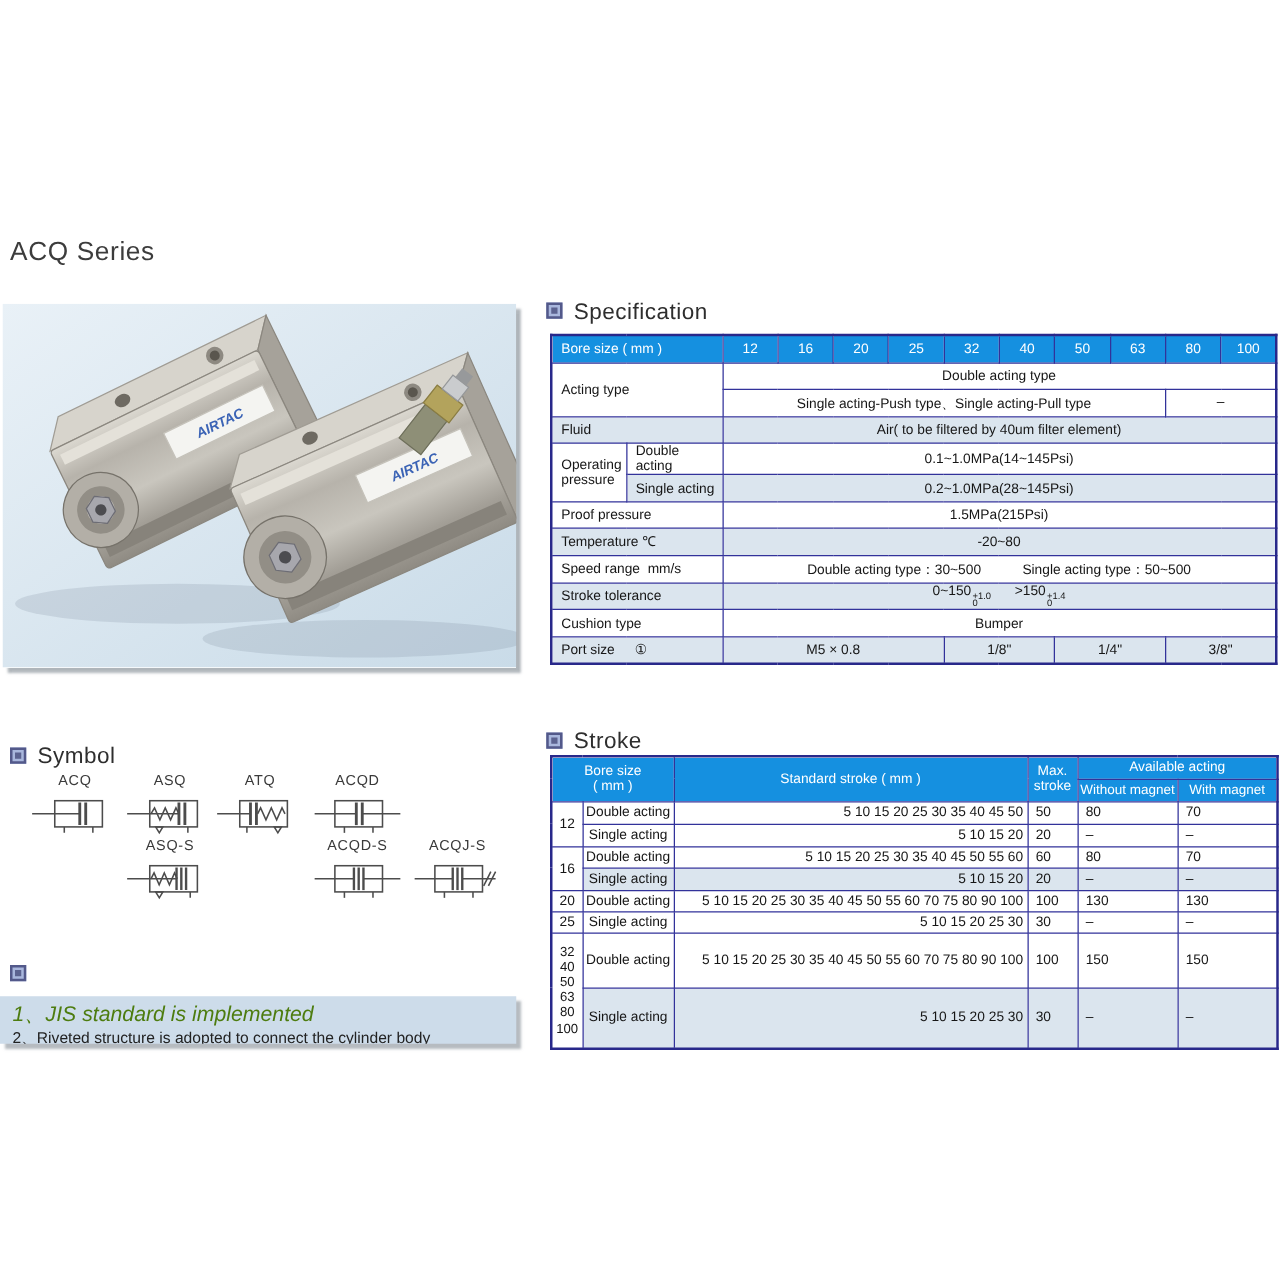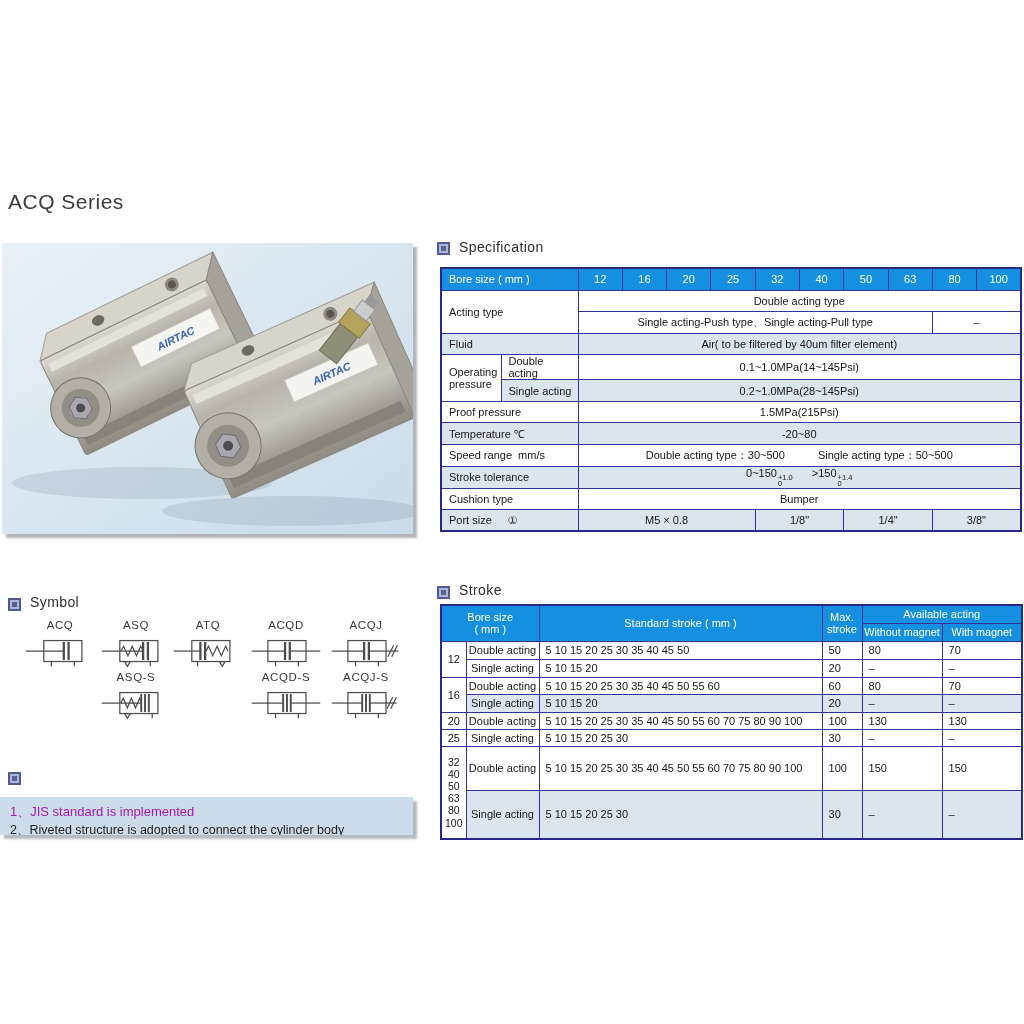--- a/index.html
+++ b/index.html
@@ -5,56 +5,56 @@
   :root{
     --header-blue:#1590e0; --row-alt:#dbe5ee; --border:#32329a;
     --feature-bg:#cddcea;
   }
   html,body{margin:0;padding:0;background:#fff;}
   .page{position:relative;width:1024px;height:1024px;background:#ffffff;overflow:hidden;
         font-family:"Liberation Sans", sans-serif;color:#1b1b1b;}
   .title{position:absolute;left:8px;top:190px;font-size:21px;color:#3c3c3c;letter-spacing:.5px;}
   .bullet{position:absolute;width:9px;height:9px;background:#a9b7dd;border:2px solid #53598a;}
   .bullet::after{content:"";position:absolute;left:2px;top:2px;width:5px;height:5px;background:#5c6390;}
-  .sec-title{position:absolute;font-size:14px;color:#2e2e2e;letter-spacing:.4px;}
+  .sec-title{position:absolute;font-size:18px;color:#2e2e2e;letter-spacing:.4px;}
   
   .photo{position:absolute;left:2px;top:243px;width:411px;height:291px;
          box-shadow:4px 4px 2px rgba(110,120,130,.55);}
   
   table{border-collapse:collapse;table-layout:fixed;position:absolute;background:#fff;}
   td{border:1px solid var(--border);font-size:11px;padding:0 3px;color:#161616;
      overflow:hidden;white-space:nowrap;text-align:center;vertical-align:middle;}
   table{border:2px solid #28288a;}
   td.lbl{text-align:left;padding-left:7px;white-space:normal;line-height:12px;}
   tr.hd td, td.hd{background:var(--header-blue);color:#fff;}
   tr.alt td{background:var(--row-alt);}
   .spec{left:440px;top:267px;width:580px;}
   .spec tr{height:21.6px;}
   .spec tr.hrow{height:22px;}
   .stroke{left:440px;top:604px;width:581px;}
   .pre{white-space:pre-line;line-height:12.5px;}
-  .stroke td.st{text-align:left;padding-left:6px;}
+  .stroke td.st{text-align:right;padding-left:6px;}
   .stroke td.num{text-align:left;padding-left:6px;}
   .stroke td.act{padding:0 1px;}
   .stroke td.boremulti{font-size:10.5px;line-height:12.2px;padding:0;}
   .stroke td.tight{font-size:10.8px;padding:0 1px;}
   .frac{display:inline-flex;flex-direction:column;vertical-align:-3px;font-size:7.5px;
         line-height:6.5px;margin-left:1px;text-align:left;}
   .gap-l{margin-left:30px;}
   
   .notes{position:absolute;left:437px;top:537px;font-size:11.5px;line-height:13.5px;color:#222;}
   .notes .l2{padding-left:13px;}
   
   .sym{position:absolute;width:80px;text-align:center;}
   .sym-label{font-size:11.5px;color:#3a3a3a;letter-spacing:.6px;margin-bottom:1px;}
   .symsvg{display:block;margin:0 auto;}
   
   .feature-box{position:absolute;left:0;top:797px;width:413px;height:38px;overflow:hidden;
                background:var(--feature-bg);box-shadow:4px 4px 2px rgba(110,120,130,.5);}
-  .feature-box .fl{font-size:13px;color:#a21caf;padding:6px 0 0 10px;line-height:18px;}
+  .feature-box .fl{font-size:17px;color:#4d7c0f;padding:6px 0 0 10px;line-height:18px;font-style:italic;}
   .feature-box .fl2{font-size:12.5px;color:#222;padding:0 0 0 10px;line-height:18px;}
 </style>
 </head>
 <body>
 
 <div class="page">
 
   <div class="title">ACQ Series</div>
 
   <svg class="photo" viewBox="0 0 411 291" width="411" height="291">
@@ -268,35 +268,20 @@
         <rect x="19" y="9" width="40" height="22"></rect>
           <line x1="2" y1="20" x2="37" y2="20"></line>
           <line x1="42" y1="20" x2="74" y2="20"></line>
         <line x1="37" y1="10.5" x2="37" y2="29.5" stroke-width="2.4"></line>
           <line x1="42" y1="10.5" x2="42" y2="29.5" stroke-width="2.4"></line>
         <line x1="27" y1="31" x2="27" y2="36"></line>
           <line x1="51" y1="31" x2="51" y2="36"></line>
       </g>
     </svg>
   </div>
-  <div class="sym" style="left:326px;top:619px;">
-    <div class="sym-label">ACQJ</div>
-    <svg class="symsvg" width="76" height="40" viewBox="0 0 76 42">
-      <g stroke="#4c4c4c" stroke-width="1.3" fill="none">
-        <rect x="19" y="9" width="40" height="22"></rect>
-          <line x1="2" y1="20" x2="36" y2="20"></line>
-          <line x1="41" y1="20" x2="72" y2="20"></line>
-        <line x1="36" y1="10.5" x2="36" y2="29.5" stroke-width="2.4"></line>
-          <line x1="41" y1="10.5" x2="41" y2="29.5" stroke-width="2.4"></line>
-        <path d="M61 26 l6 -12 M65 26 l6 -12"></path>
-        <line x1="27" y1="31" x2="27" y2="36"></line>
-          <line x1="51" y1="31" x2="51" y2="36"></line>
-      </g>
-    </svg>
-  </div>
 
   <div class="sym" style="left:96px;top:671px;">
     <div class="sym-label">ASQ-S</div>
     <svg class="symsvg" width="76" height="40" viewBox="0 0 76 42">
       <g stroke="#4c4c4c" stroke-width="1.3" fill="none">
         <rect x="21" y="9" width="40" height="22"></rect>
           <line x1="2" y1="20" x2="43" y2="20"></line>
         <path d="M22 20 l2.6 -5 l4.3 10 l4.3 -10 l4.3 10 l4.3 -10 l2.2 5"></path>
         <line x1="43.5" y1="10.5" x2="43.5" y2="29.5" stroke-width="2"></line>
           <line x1="47.5" y1="10.5" x2="47.5" y2="29.5" stroke-width="2"></line>

